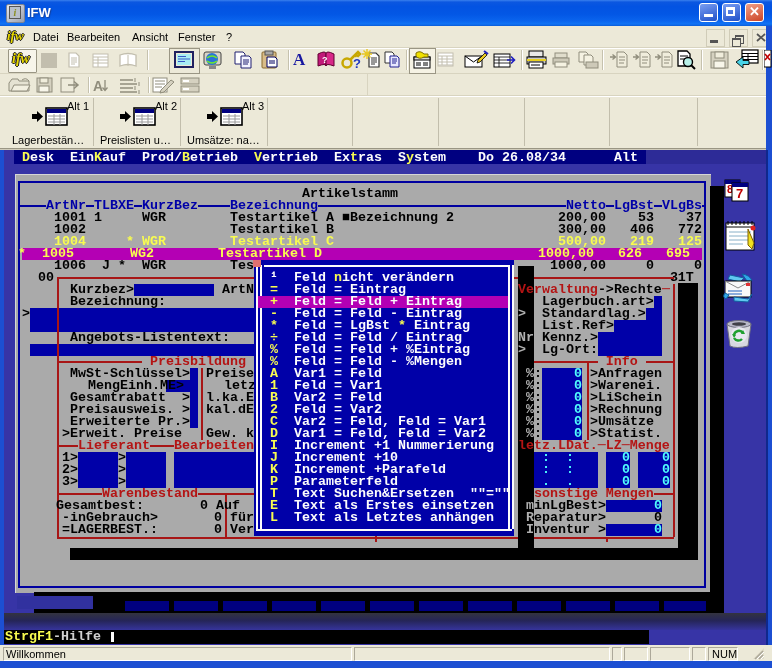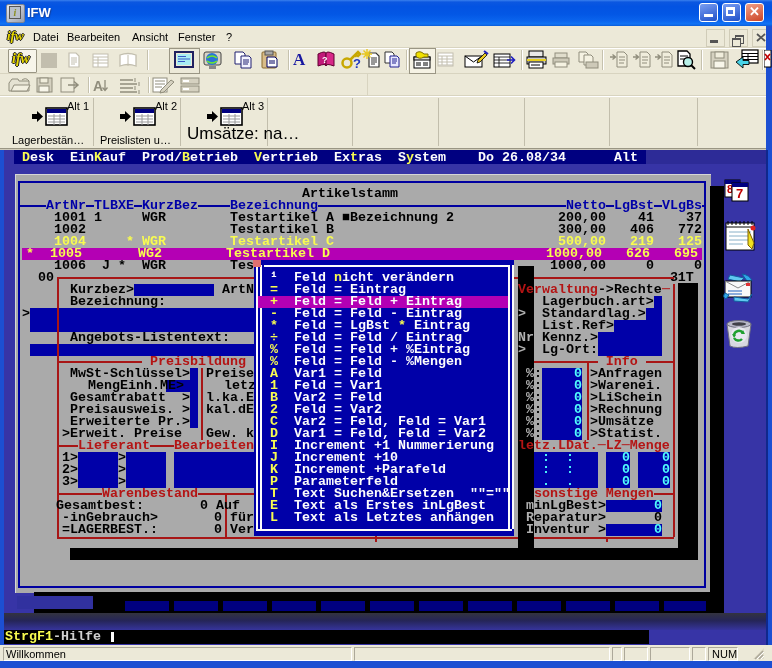--- a/index.html
+++ b/index.html
@@ -251,21 +251,21 @@
 <div class="ui" style="left:100px;top:134px;font-size:11px">Preislisten u…</div>
 <div class="ui" style="left:242px;top:100px;font-size:11px">Alt 3</div>
 <svg style="position:absolute;left:206px;top:110px" width="13" height="13" viewBox="0 0 13 13">
     <path d="M1 4 h5 v-3 l6 5.5 -6 5.5 v-3 h-5 z" fill="#000"></path>
   </svg>
 <svg style="position:absolute;left:220px;top:107px" width="23" height="21" viewBox="0 0 23 21">
     <rect x="1" y="1" width="21" height="17" fill="#fff" stroke="#000" stroke-width="1.6"></rect>
     <rect x="2" y="2" width="19" height="4" fill="#000080"></rect>
     <path d="M3 9h17M3 12h17M3 15h17M9 7v11M15 7v11" stroke="#9a9a9a"></path>
   </svg>
-<div class="ui" style="left:187px;top:124px;font-size:17px">Umsätze: na…</div>
+<div class="ui" style="left:187px;top:134px;font-size:11px">Umsätze: na…</div>
 <div style="position:absolute;left:0;top:148px;width:772px;height:2px;background:#d0ccba;border-top:1px solid #9a9684"></div>
 <div style="position:absolute;left:0;top:150px;width:4px;height:511px;background:#1c4fd2"></div>
 <div style="position:absolute;left:766px;top:26px;width:6px;height:635px;background:#1c4fd2"></div>
 <div style="position:absolute;left:766px;top:150px;width:2px;height:511px;background:#10288c"></div>
 <div style="position:absolute;left:0;top:661px;width:772px;height:7px;background:#1c4fd2"></div>
 <div style="position:absolute;left:4px;top:150px;width:762px;height:495px;background:#3734a6"></div>
 <div style="position:absolute;left:4px;top:613px;width:762px;height:17px;background:linear-gradient(180deg,#33333f,#252558 45%,#36349c)"></div>
 <div style="position:absolute;left:14px;top:150px;width:632px;height:14px;background:#000080;"></div>
 <div style="position:absolute;left:646px;top:150px;width:120px;height:14px;background:#2d2b97;"></div>
 <div class="dr " style="left:14px;top:152px"> <span class="y">D</span><span class="w">esk</span>  <span class="w">Ein</span><span class="y">K</span><span class="w">auf</span>  <span class="w">Prod/</span><span class="y">B</span><span class="w">etrieb</span>  <span class="y">V</span><span class="w">ertrieb</span>  <span class="w">Ex</span><span class="y">t</span><span class="w">ras</span>  <span class="w">S</span><span class="y">y</span><span class="w">stem</span>    <span class="w">Do 26.08/34</span>      <span class="w">Alt</span></div>
@@ -286,25 +286,25 @@
 <div style="position:absolute;left:419px;top:601px;width:44px;height:10px;background:#000080;"></div>
 <div style="position:absolute;left:468px;top:601px;width:44px;height:10px;background:#000080;"></div>
 <div style="position:absolute;left:517px;top:601px;width:44px;height:10px;background:#000080;"></div>
 <div style="position:absolute;left:566px;top:601px;width:44px;height:10px;background:#000080;"></div>
 <div style="position:absolute;left:615px;top:601px;width:44px;height:10px;background:#000080;"></div>
 <div style="position:absolute;left:664px;top:601px;width:42px;height:10px;background:#000080;"></div>
 <div style="position:absolute;left:18px;top:205px;width:686px;height:2px;background:#0000a0;"></div>
 <div class="dr " style="left:14px;top:200px">    <span class="n hl">ArtNr</span> <span class="n hl">TLBXE</span> <span class="n hl">KurzBez</span>    <span class="n hl">Bezeichnung</span>                               <span class="n hl">Netto</span> <span class="n hl">LgBst</span> <span class="n hl">VLgBs</span></div>
 <style>.hl{display:inline-block;height:12px;vertical-align:top;background:#aaaaaa}.gs{color:#b0b0b0}</style>
 <div class="dr " style="left:14px;top:188px">                                    <span class="k">Artikelstamm</span></div>
-<div class="dr " style="left:14px;top:212px">     <span class="k">1001 1</span>     <span class="k">WGR</span>        <span class="k">Testartikel A</span> <span class="k">■Bezeichnung 2</span>             <span class="k">200,00</span>    <span class="k">41</span>    <span class="k">37</span></div>
+<div class="dr " style="left:14px;top:212px">     <span class="k">1001 1</span>     <span class="k">WGR</span>        <span class="k">Testartikel A</span> <span class="k">■Bezeichnung 2</span>             <span class="k">200,00</span>    <span class="k">53</span>    <span class="k">37</span></div>
 <div class="dr " style="left:14px;top:224px">     <span class="k">1002</span>                  <span class="k">Testartikel B</span>                            <span class="k">300,00</span>   <span class="k">406</span>   <span class="k">772</span></div>
 <div class="dr " style="left:14px;top:236px">     <span class="y">1004</span>     <span class="y">*</span> <span class="y">WGR</span>        <span class="y">Testartikel C</span>                            <span class="y">500,00</span>   <span class="y">219</span>   <span class="y">125</span></div>
 <div style="position:absolute;left:22px;top:248px;width:680px;height:12px;background:#b400b4;"></div>
-<div class="dr " style="left:10px;top:248px">  <span class="y">*</span>  <span class="y">1005</span>       <span class="y">WG2</span>        <span class="y">Testartikel D</span>                           <span class="y">1000,00</span>   <span class="y">626</span>   <span class="y">695</span></div>
+<div class="dr " style="left:2px;top:248px">  <span class="y">*</span>  <span class="y">1005</span>       <span class="y">WG2</span>        <span class="y">Testartikel D</span>                           <span class="y">1000,00</span>   <span class="y">626</span>   <span class="y">695</span></div>
 <div class="dr " style="left:14px;top:260px">     <span class="k">1006</span>  <span class="k">J</span> <span class="k">*</span>  <span class="k">WGR</span>        <span class="k">Tes</span>                                     <span class="k">1000,00</span>     <span class="k">0</span>     <span class="k">0</span></div>
 <div class="dr " style="left:14px;top:272px">   <span class="k">00</span>                                                                             <span class="k">31T</span></div>
 <div style="position:absolute;left:134px;top:284px;width:80px;height:12px;background:#0000a8;"></div>
 <div style="position:absolute;left:30px;top:308px;width:224px;height:12px;background:#0000a8;"></div>
 <div style="position:absolute;left:30px;top:320px;width:224px;height:12px;background:#0000a8;"></div>
 <div style="position:absolute;left:30px;top:344px;width:224px;height:12px;background:#0000a8;"></div>
 <div style="position:absolute;left:190px;top:368px;width:8px;height:12px;background:#0000a8;"></div>
 <div style="position:absolute;left:166px;top:380px;width:32px;height:12px;background:#0000a8;"></div>
 <div style="position:absolute;left:190px;top:392px;width:8px;height:36px;background:#0000a8;"></div>
 <div style="position:absolute;left:78px;top:452px;width:40px;height:12px;background:#0000a8;"></div>
@@ -410,21 +410,21 @@
 <div class="dr " style="left:14px;top:380px">                                <span class="y">1</span>  <span class="w">Feld = Var1</span></div>
 <div class="dr " style="left:14px;top:392px">                                <span class="y">B</span>  <span class="w">Var2 = Feld</span></div>
 <div class="dr " style="left:14px;top:404px">                                <span class="y">2</span>  <span class="w">Feld = Var2</span></div>
 <div class="dr " style="left:14px;top:416px">                                <span class="y">C</span>  <span class="w">Var2 = Feld, Feld = Var1</span></div>
 <div class="dr " style="left:14px;top:428px">                                <span class="y">D</span>  <span class="w">Var1 = Feld, Feld = Var2</span></div>
 <div class="dr " style="left:14px;top:440px">                                <span class="y">I</span>  <span class="w">Increment +1 Nummerierung</span></div>
 <div class="dr " style="left:14px;top:452px">                                <span class="y">J</span>  <span class="w">Increment +10</span></div>
 <div class="dr " style="left:14px;top:464px">                                <span class="y">K</span>  <span class="w">Increment +Parafeld</span></div>
 <div class="dr " style="left:14px;top:476px">                                <span class="y">P</span>  <span class="w">Parameterfeld</span></div>
 <div class="dr " style="left:14px;top:488px">                                <span class="y">T</span>  <span class="w">Text Suchen&amp;Ersetzen  ""=""</span></div>
-<div class="dr " style="left:14px;top:500px">                                <span class="y">E</span>  <span class="w">Text als Erstes inLgBest</span></div>
+<div class="dr " style="left:14px;top:500px">                                <span class="y">E</span>  <span class="w">Text als Erstes einsetzen</span></div>
 <div class="dr " style="left:14px;top:512px">                                <span class="y">L</span>  <span class="w">Text als Letztes anhängen</span></div>
 <div style="position:absolute;left:4px;top:630px;width:645px;height:14px;background:#000;"></div>
 <div class="dr" style="left:5px;top:631px"><span class="y">StrgF1</span><span class="gy">-Hilfe</span></div>
 <div style="position:absolute;left:111px;top:632px;width:3px;height:10px;background:#fcfcfc;"></div>
 <svg style="position:absolute;left:724px;top:177px" width="26" height="25" viewBox="0 0 26 25">
     <rect x="1" y="3" width="15" height="17" fill="#fff" stroke="#000"></rect>
     <rect x="1" y="3" width="15" height="4" fill="#000080"></rect>
     <text x="3" y="16" font-size="11" font-weight="bold" fill="#c00000">8</text>
     <rect x="8" y="6" width="16" height="18" fill="#fff" stroke="#000"></rect>
     <rect x="8" y="6" width="16" height="4" fill="#000080"></rect>

